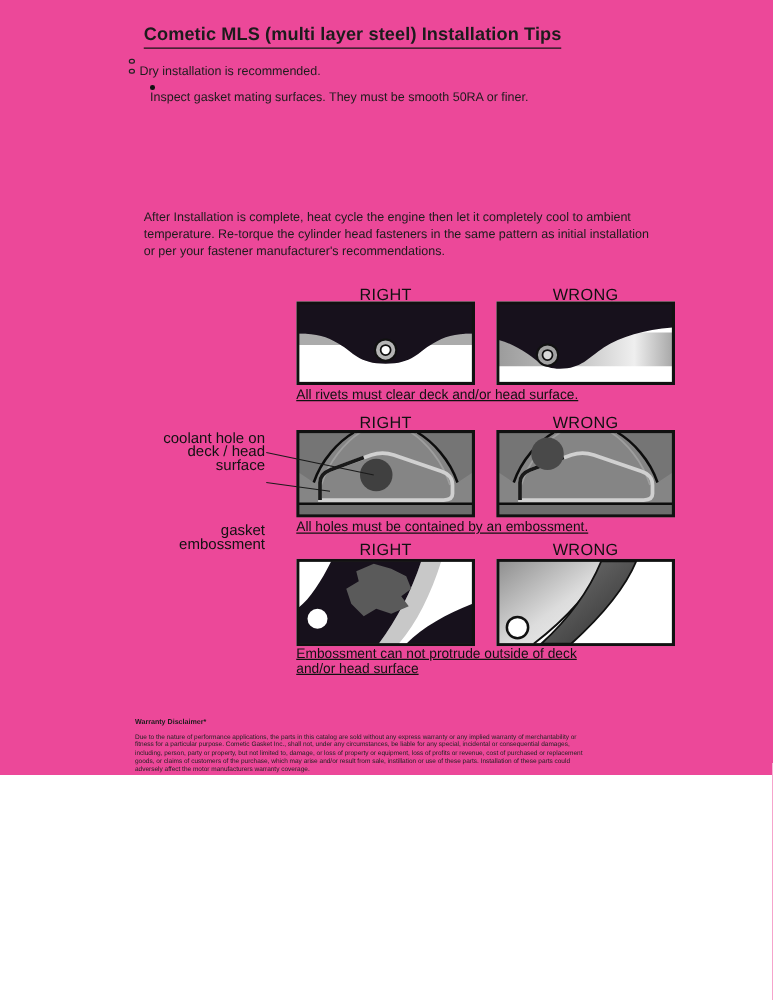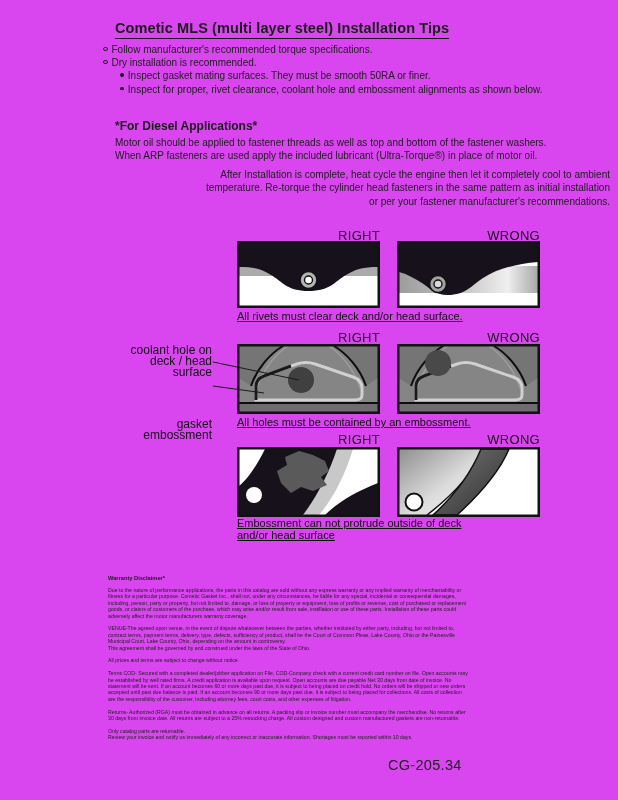--- a/index.html
+++ b/index.html
@@ -1,41 +1,41 @@
 <!DOCTYPE html>
 <html><head>
 <meta charset="utf-8">
 <style>
   * { margin:0; padding:0; box-sizing:border-box; }
   html,body { background:#ffffff; }
   body { font-family:"Liberation Sans", sans-serif; color:#1c1c1c; }
-  .page { position:relative; width:618px; height:800px; background:#d946ef; overflow:hidden; }
+  .page { position:relative; width:618px; height:620px; background:#ec4899; overflow:hidden; }
 
   .title {
     position:absolute; left:115px; top:20px;
     font-size:14.5px; font-weight:bold; letter-spacing:.1px;
     border-bottom:1.6px solid #151515; padding-bottom:2px;
     display:inline-block; white-space:nowrap;
   }
 
   .tips { position:absolute; left:103px; top:43px; font-size:10px; line-height:13.2px; }
   .tip-row { display:flex; align-items:flex-start; }
-  .tip-row.sub { padding-left:17px; }
+  .tip-row.sub { padding-left:17px;flex-direction:column; }
   .o-marker { width:4.5px; height:4.5px; border:1px solid #222; border-radius:50%;
               display:inline-block; margin:3.7px 4px 0 0; flex:none; }
   .dot-marker { width:3.8px; height:3.8px; background:#111; border-radius:50%;
               display:inline-block; margin:4px 4px 0 0; flex:none; }
 
   .diesel-heading { position:absolute; left:115px; top:119px; font-size:12px; font-weight:bold; }
   .para { position:absolute; left:115px; font-size:10px; line-height:13.4px; white-space:pre-line; width:495px; }
   .diesel-p1 { top:136px; }
-  .diesel-p2 { top:168px;text-align:right; }
+  .diesel-p2 { top:168px; }
   .diesel-note { top:210px; }
 
-  .dg-label { position:absolute; width:143px; text-align:right; font-size:13px; color:#111; letter-spacing:.3px; }
+  .dg-label { position:absolute; width:143px; text-align:center; font-size:13px; color:#111; letter-spacing:.3px; }
   .dg-box { position:absolute; width:143px; }
   .dg-box svg { display:block; width:143px; }
   .dg-caption { position:absolute; left:237px; font-size:11px; color:#111; white-space:pre-line; line-height:11.5px;text-decoration:underline; }
 
   .r1 .dg-label { top:228px; }
   .r1 .dg-box { top:241px; height:67px; }
   .cap-r1 { top:311px; }
   .r2 .dg-label { top:330px; }
   .r2 .dg-box { top:344px; height:70px; }
   .cap-r2 { top:417px; }
@@ -61,39 +61,31 @@
 </head>
 <body>
 
 <div class="page">
 
   <h1 class="title">Cometic MLS (multi layer steel) Installation Tips</h1>
 
   <div class="tips">
     <div class="tip-row">
       <span class="o-marker"></span>
-      <span>Follow manufacturer's recommended torque specifications.</span>
     </div>
     <div class="tip-row">
       <span class="o-marker"></span>
       <span>Dry installation is recommended.</span>
     </div>
     <div class="tip-row sub">
       <span class="dot-marker"></span>
       <span>Inspect gasket mating surfaces.  They must be smooth 50RA or finer.</span>
     </div>
-    <div class="tip-row sub">
-      <span class="dot-marker"></span>
-      <span>Inspect for proper, rivet clearance, coolant hole and embossment alignments as shown below.</span>
-    </div>
-  </div>
-
-  <div class="diesel-heading">*For Diesel Applications*</div>
-  <div class="para diesel-p1">Motor oil should be applied to fastener threads as well as top and bottom of the fastener washers.
-When ARP fasteners are used apply the included lubricant (Ultra-Torque®) in place of motor oil.</div>
+  </div>
+
   <div class="para diesel-p2">After Installation is complete, heat cycle the engine then let it completely cool to ambient
 temperature. Re-torque the cylinder head fasteners in the same pattern as initial installation
 or per your fastener manufacturer's recommendations.</div>
 
   <div class="r1">
     <div class="dg-label box-left">RIGHT</div>
     <div class="dg-label box-right">WRONG</div>
 
     <div class="dg-box box-left">
       <svg viewBox="0 0 143 67">

